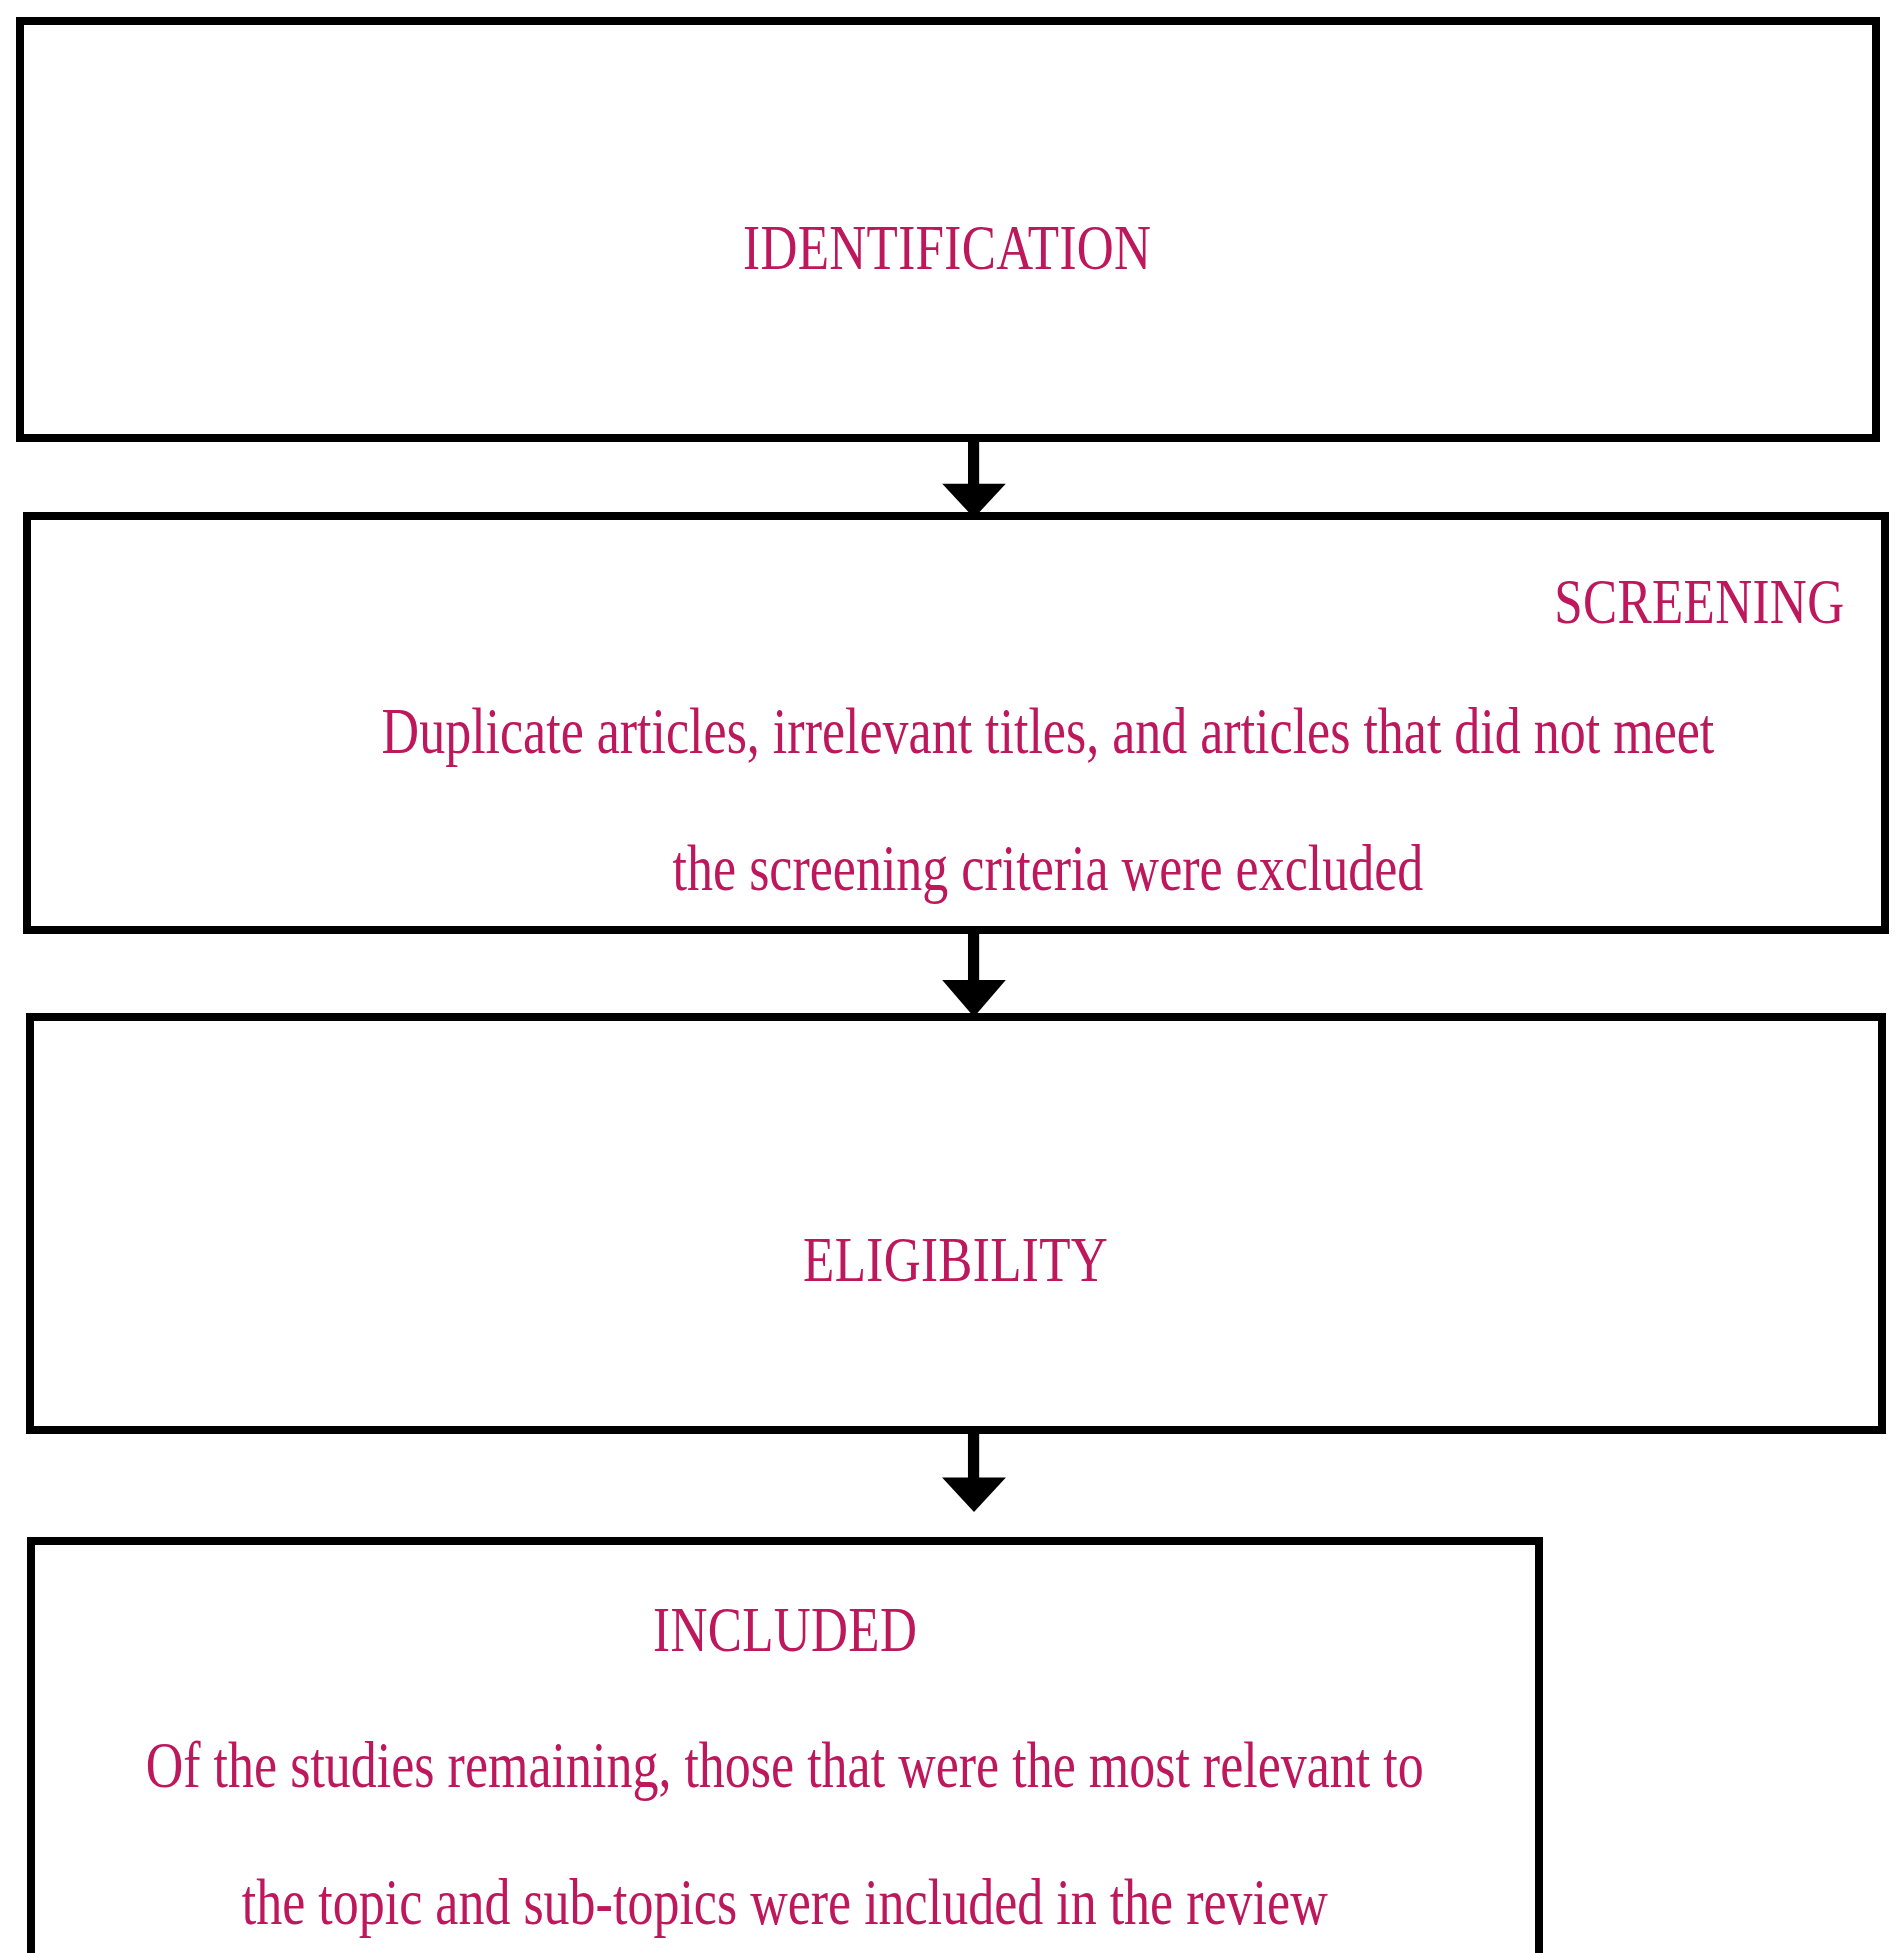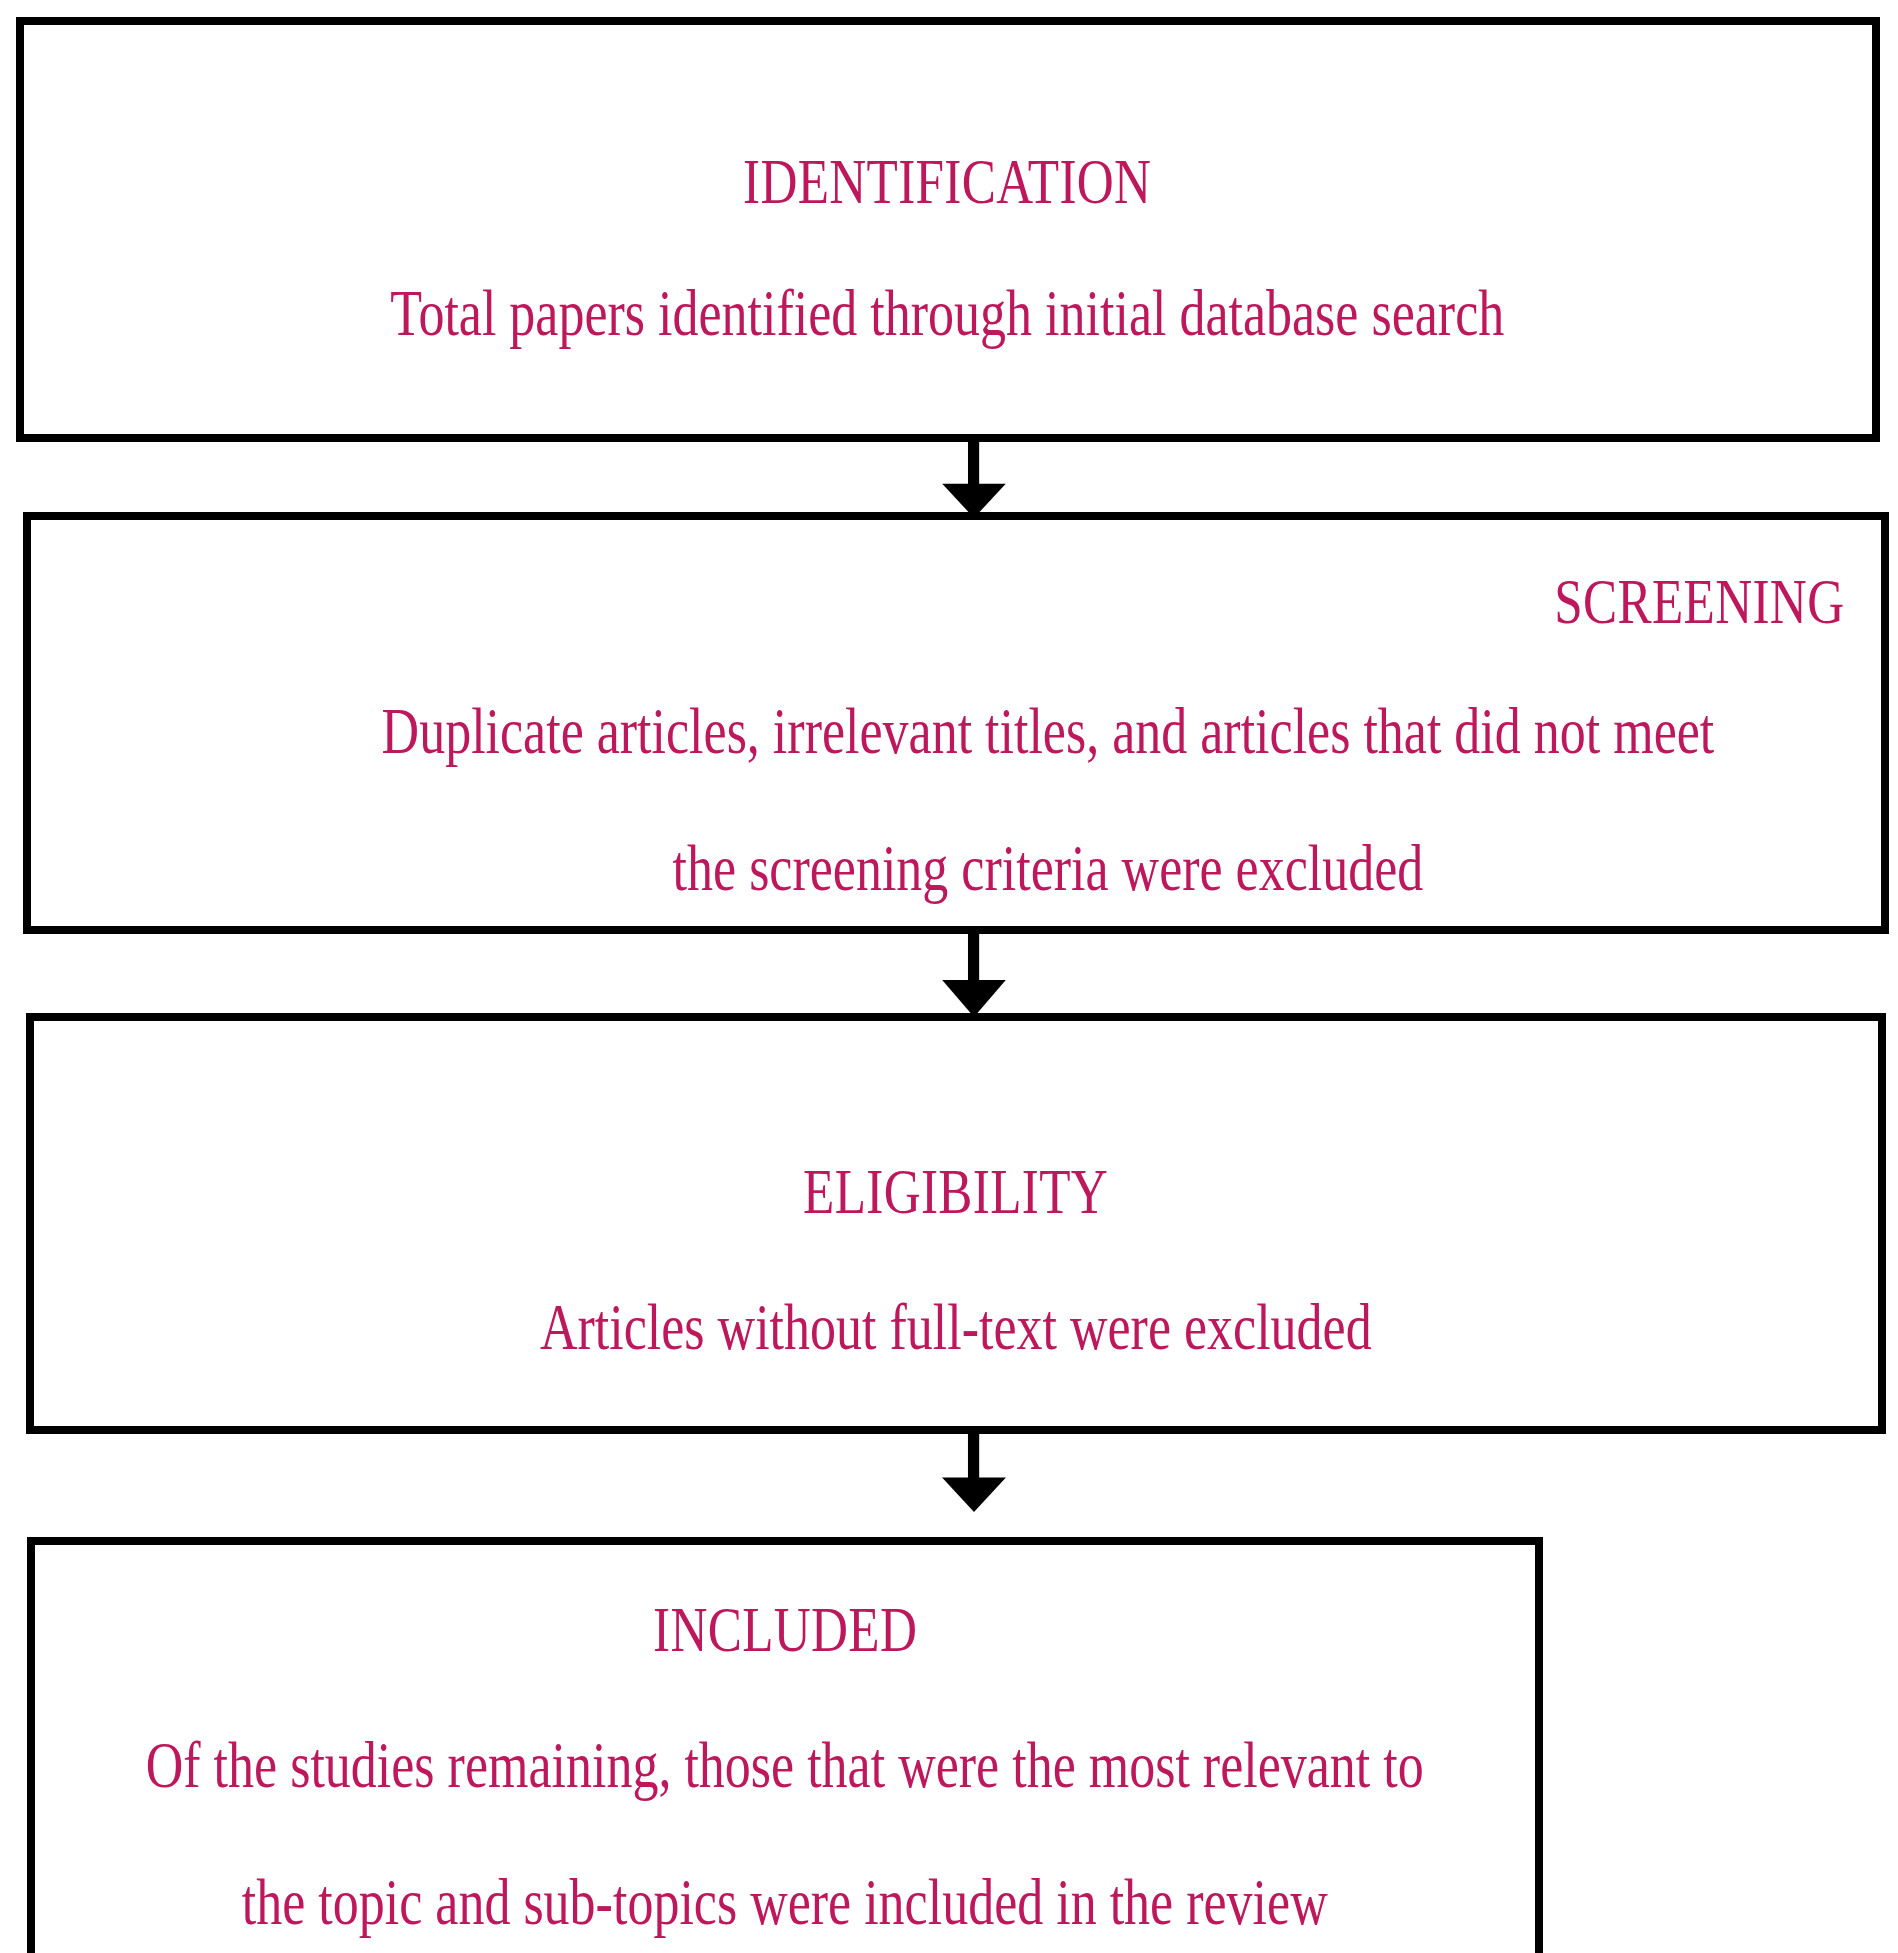--- a/index.html
+++ b/index.html
@@ -77,23 +77,20 @@
   .conn-2 { left: 936px; top: 931px; }
   .conn-3 { left: 936px; top: 1430px; }
 </style>
 </head>
 <body>
 
 <div id="page">
 
   <div class="flow-box box-1">
     <div class="box-title">IDENTIFICATION</div>
-    <div class="box-body">
-      <div class="box-line">Total papers identified through initial database search</div>
-    </div>
   </div>
 
   <div class="connector conn-1">
     <svg width="76" height="79" viewBox="0 0 88 92">
       <rect x="37" y="0" width="13" height="55" fill="#000000"></rect>
       <polygon points="7,52 81,52 44,92" fill="#000000"></polygon>
     </svg>
   </div>
 
   <div class="flow-box box-2">
@@ -106,23 +103,20 @@
 
   <div class="connector conn-2">
     <svg width="76" height="86" viewBox="0 0 88 100">
       <rect x="37" y="0" width="13" height="60" fill="#000000"></rect>
       <polygon points="7,57 81,57 44,100" fill="#000000"></polygon>
     </svg>
   </div>
 
   <div class="flow-box box-3">
     <div class="box-title">ELIGIBILITY</div>
-    <div class="box-body">
-      <div class="box-line">Articles without full-text were excluded</div>
-    </div>
   </div>
 
   <div class="connector conn-3">
     <svg width="76" height="82" viewBox="0 0 88 95">
       <rect x="37" y="0" width="13" height="58" fill="#000000"></rect>
       <polygon points="7,55 81,55 44,95" fill="#000000"></polygon>
     </svg>
   </div>
 
   <div class="flow-box box-4">

